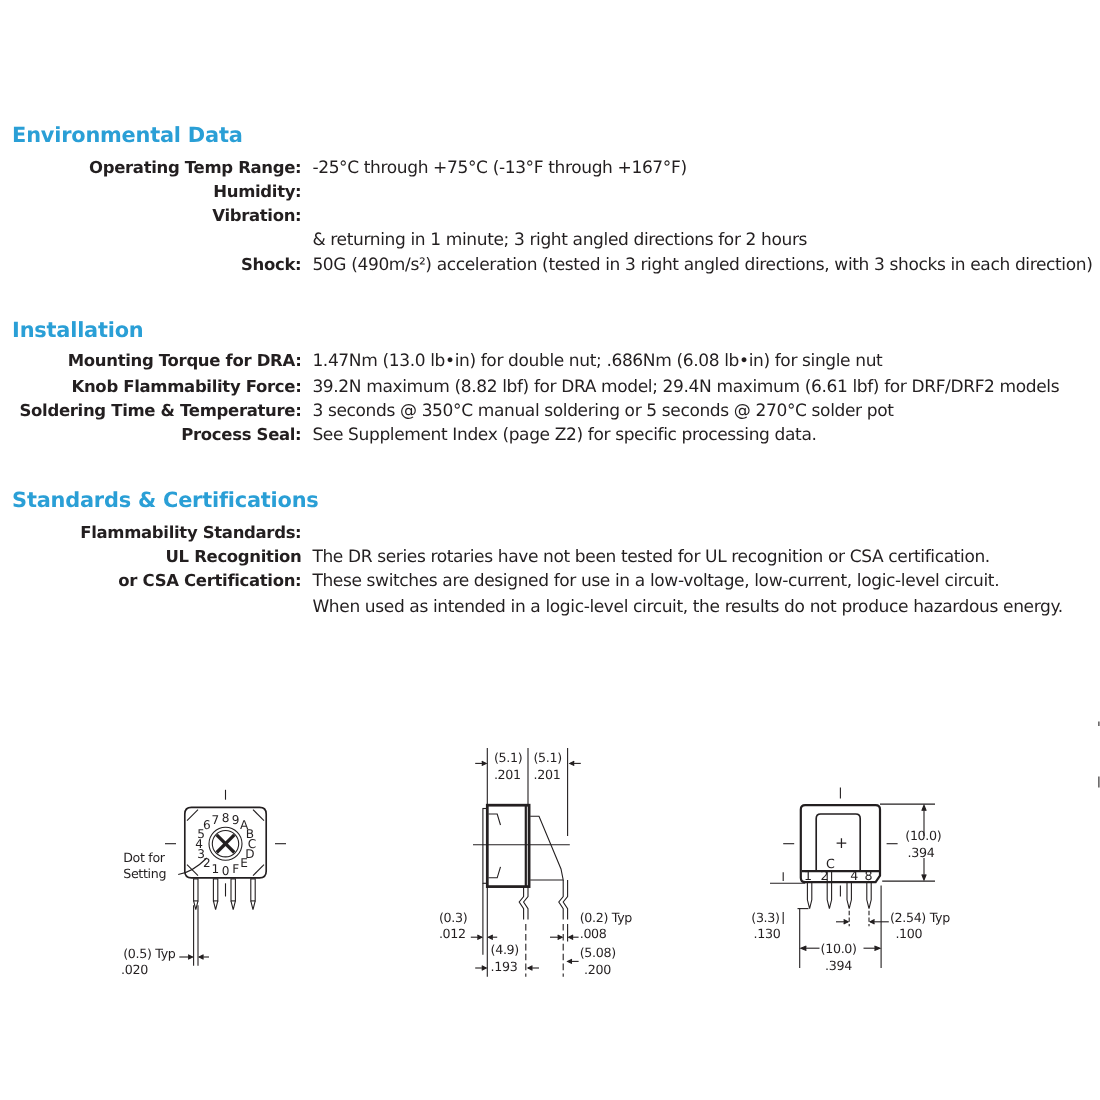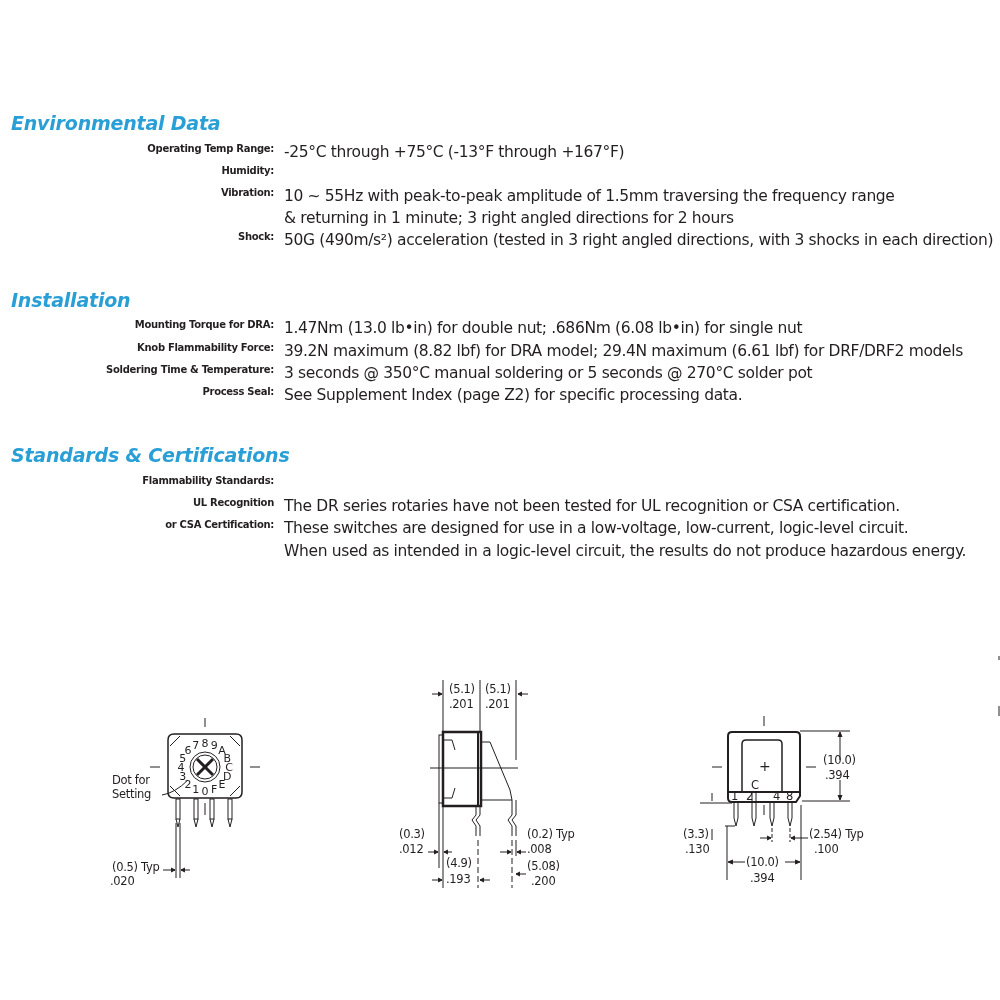--- a/index.html
+++ b/index.html
@@ -1,40 +1,39 @@
 <!DOCTYPE html>
 <html><head>
   <meta charset="utf-8">
   <style>
     html, body { margin: 0; padding: 0; background: #ffffff; }
     body { width: 1000px; height: 1000px; position: relative; overflow: hidden;
            font-family: "DejaVu Sans", sans-serif; color: #231f20; }
     .section-title { position: absolute; left: 11px; font-family: "DejaVu Sans", sans-serif;
-           font-weight: bold; font-size: 19px; color: #2a9fd6; letter-spacing: -0.2px; white-space: nowrap; font-style: italic; }
+           font-weight: bold; font-size: 19px; color: #2a9fd6; letter-spacing: -0.2px; white-space: nowrap; }
     .row { position: absolute; left: 0; width: 1000px; height: 22px; }
-    .label { position: absolute; right: 726px; top: 0; font-weight: bold; font-size: 10px;
+    .label { position: absolute; right: 726px; top: 0; font-weight: bold; font-size: 15px;
            white-space: nowrap; text-align: center; letter-spacing: -0.3px; }
     .value { position: absolute; left: 284px; top: 0; font-size: 15.5px; white-space: nowrap; letter-spacing: -0.35px; }
     .dim { font-family: "DejaVu Sans", sans-serif; font-size: 11.5px; fill: #231f20; letter-spacing: -0.3px; }
     svg.drawing { position: absolute; left: 0; top: 640px; width: 1000px; height: 300px; }
   </style>
 </head>
 <body>
 
 <div class="section-title" style="top:112px">Environmental Data</div>
 <div class="row" style="top:143px">
   <span class="label">Operating Temp Range:</span>
   <span class="value">-25°C through +75°C (-13°F through  +167°F)</span>
 </div>
 <div class="row" style="top:165px">
   <span class="label">Humidity:</span>
 </div>
 <div class="row" style="top:187px">
   <span class="label">Vibration:</span>
-  <span class="value">10 ~ 55Hz with peak-to-peak amplitude of 1.5mm traversing the frequency range</span>
 </div>
 <div class="row" style="top:209px">
   <span class="label"></span>
   <span class="value">&amp; returning in 1 minute; 3 right angled directions for 2 hours</span>
 </div>
 <div class="row" style="top:231px">
   <span class="label">Shock:</span>
   <span class="value">50G (490m/s²) acceleration (tested in 3 right angled directions, with 3 shocks in each direction)</span>
 </div>
 

